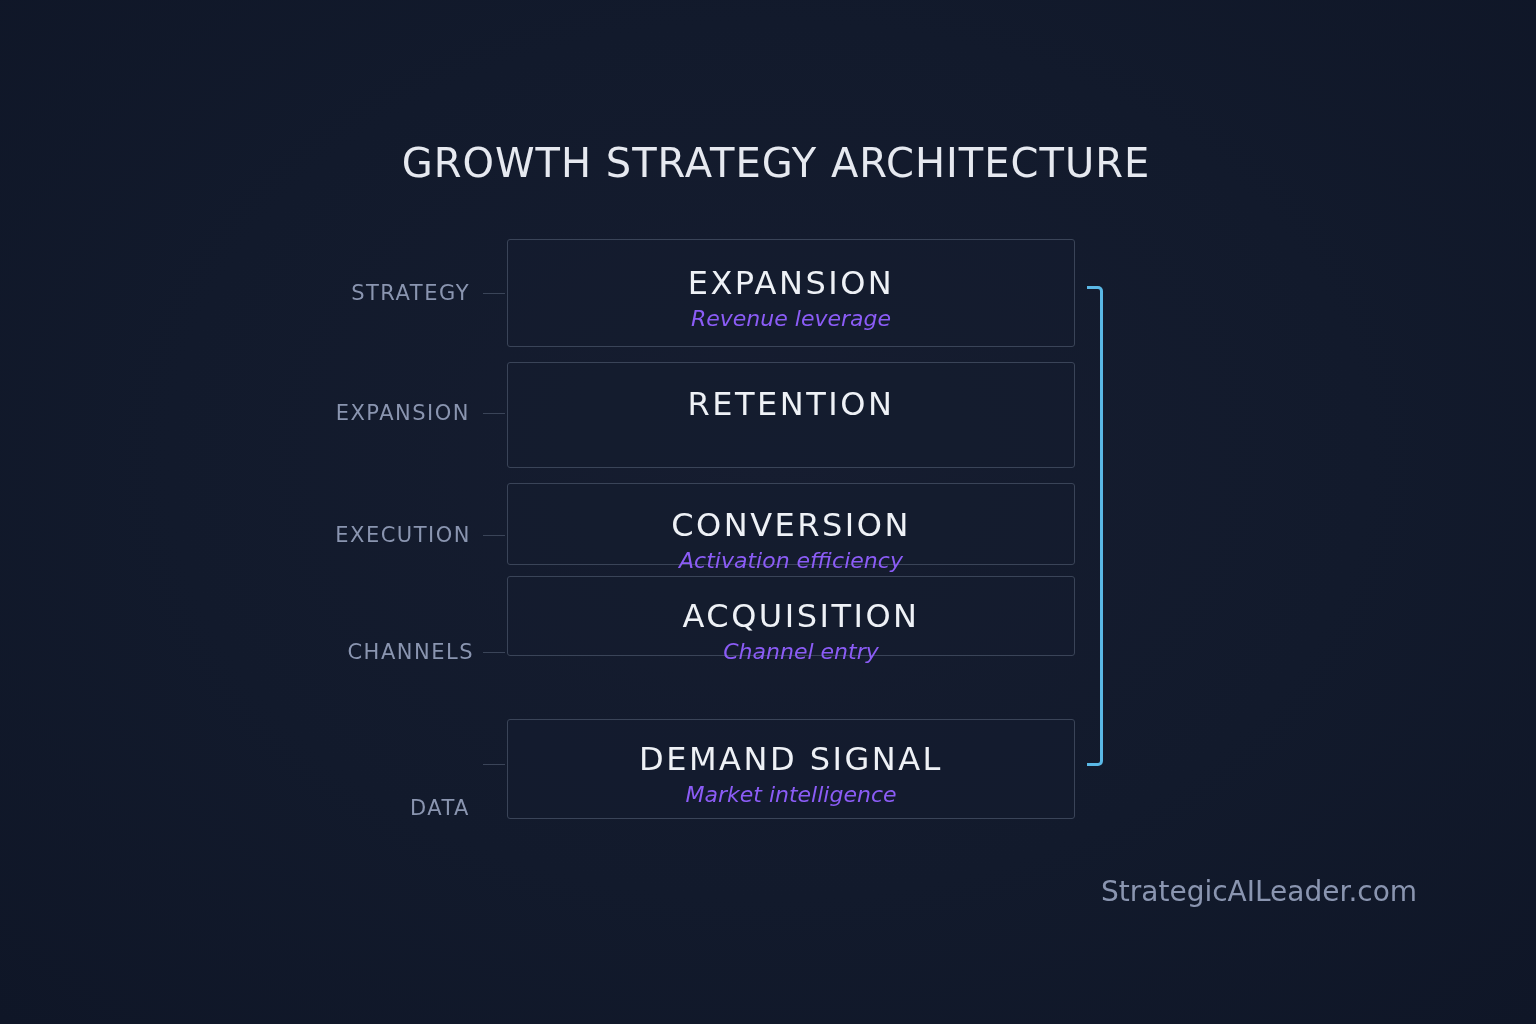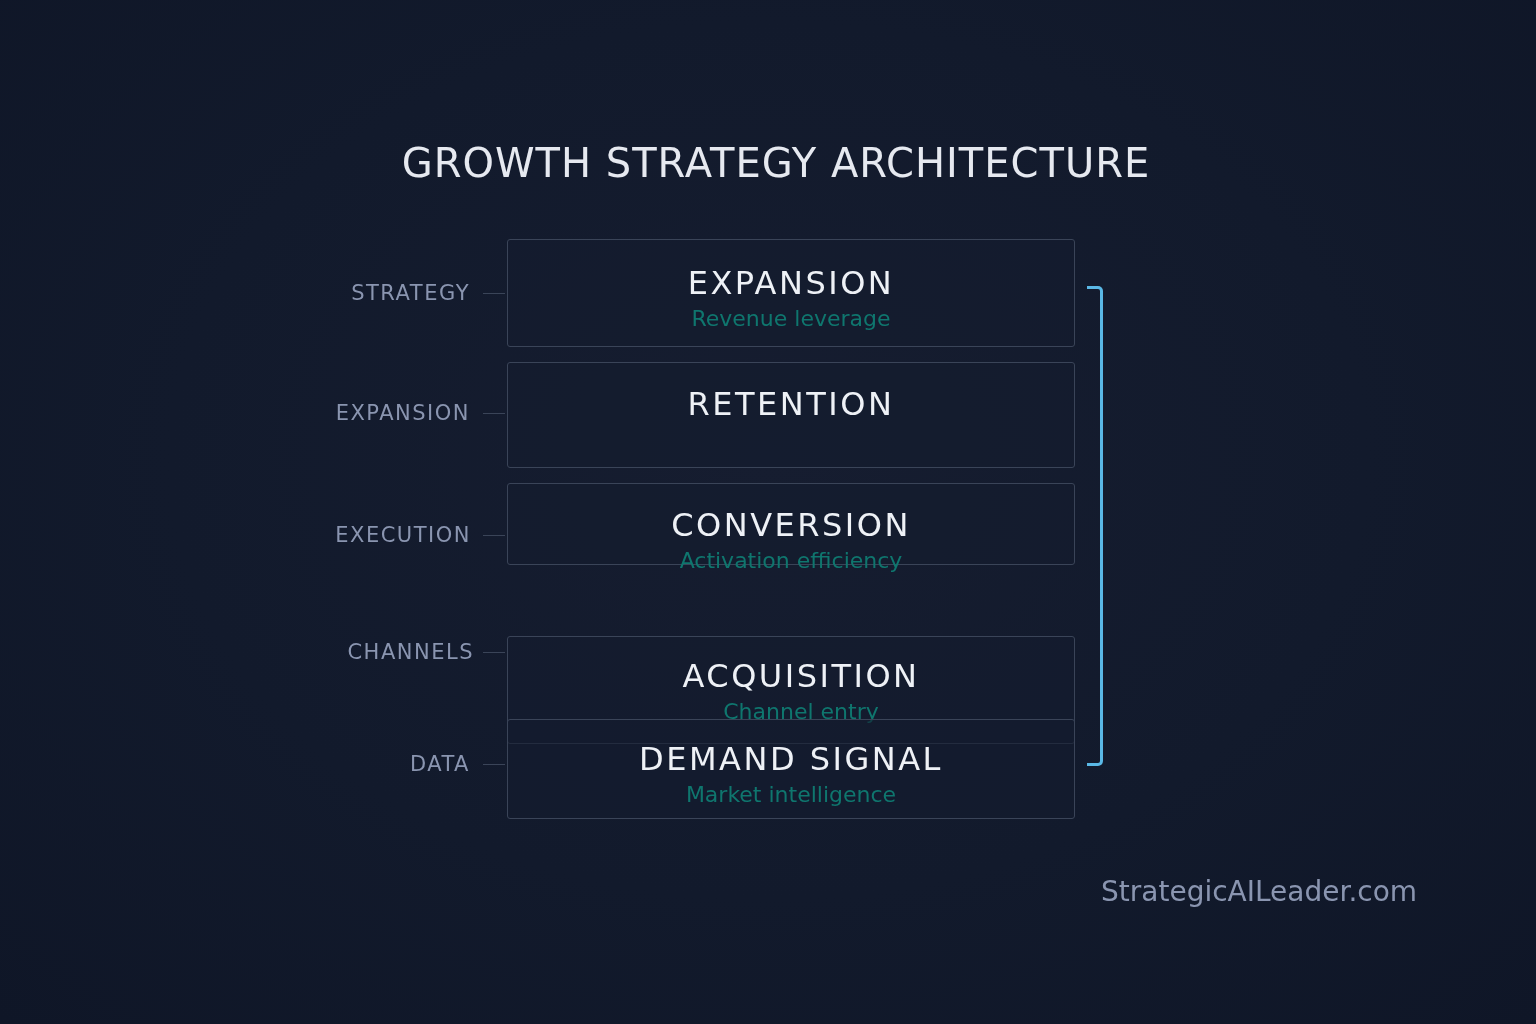--- a/index.html
+++ b/index.html
@@ -1,20 +1,20 @@
 <!DOCTYPE html>
 <html><head>
 <meta charset="utf-8">
 <style>
   html,body{margin:0;padding:0;}
   body{width:1536px;height:1024px;background:radial-gradient(ellipse at 50% 45%,#161d30 0%,#121a2c 55%,#0f1627 100%);font-family:"DejaVu Sans","Liberation Sans",sans-serif;position:relative;overflow:hidden;}
   .title{position:absolute;top:140px;left:0;width:1536px;text-align:center;color:#e6e9f0;font-size:40px;letter-spacing:1px;font-weight:500;padding-left:8px;}
   .layer{position:absolute;left:507px;width:568px;border:1.5px solid #3a4458;border-radius:3px;background:rgba(20,28,46,0.6);box-sizing:border-box;text-align:center;}
   .layer .name{color:#eef1f6;font-size:32px;letter-spacing:2.5px;margin-top:24px;font-weight:500;}
-  .layer .sub{color:#0f766e;font-size:22px;margin-top:4px;}
+  .layer .sub{color:#8b5cf6;font-size:22px;margin-top:4px;font-style:italic;}
   .label{position:absolute;color:#8a95b0;font-size:21px;letter-spacing:1.5px;text-align:right;}
   .tick{position:absolute;height:1px;background:#3a4458;width:22px;left:483px;}
   .bracket{position:absolute;left:1087px;top:286px;width:16px;height:480px;border:3px solid #5ab8e6;border-left:none;border-radius:0 5px 5px 0;box-sizing:border-box;}
   .footer{position:absolute;left:1101px;top:875px;color:#8a95b0;font-size:28px;}
 </style>
 </head>
 <body>
 
 <div class="title">GROWTH STRATEGY ARCHITECTURE</div>
 
@@ -33,26 +33,26 @@
 
 <div class="label" style="top:523px;left:300px;width:171px;">EXECUTION</div>
 <div class="tick" style="top:535px;"></div>
 <div class="layer" style="top:483px;height:82px;">
   <div class="name" style="margin-top:22px;">CONVERSION</div>
   <div class="sub">Activation efficiency</div>
 </div>
 
 <div class="label" style="top:640px;left:300px;width:174px;">CHANNELS</div>
 <div class="tick" style="top:652px;"></div>
-<div class="layer" style="top:636px;height:108px;padding-left:20px;">
+<div class="layer" style="top:576px;height:80px;padding-left:20px;">
   <div class="name" style="margin-top:20px;">ACQUISITION</div>
   <div class="sub">Channel entry</div>
 </div>
 
-<div class="label" style="top:752px;left:300px;width:170px;">DATA</div>
+<div class="label" style="top:796px;left:300px;width:170px;">DATA</div>
 <div class="tick" style="top:764px;"></div>
 <div class="layer" style="top:719px;height:100px;">
   <div class="name" style="margin-top:20px;">DEMAND SIGNAL</div>
   <div class="sub">Market intelligence</div>
 </div>
 
 <div class="bracket"></div>
 
 <div class="footer">StrategicAILeader.com</div>
 

